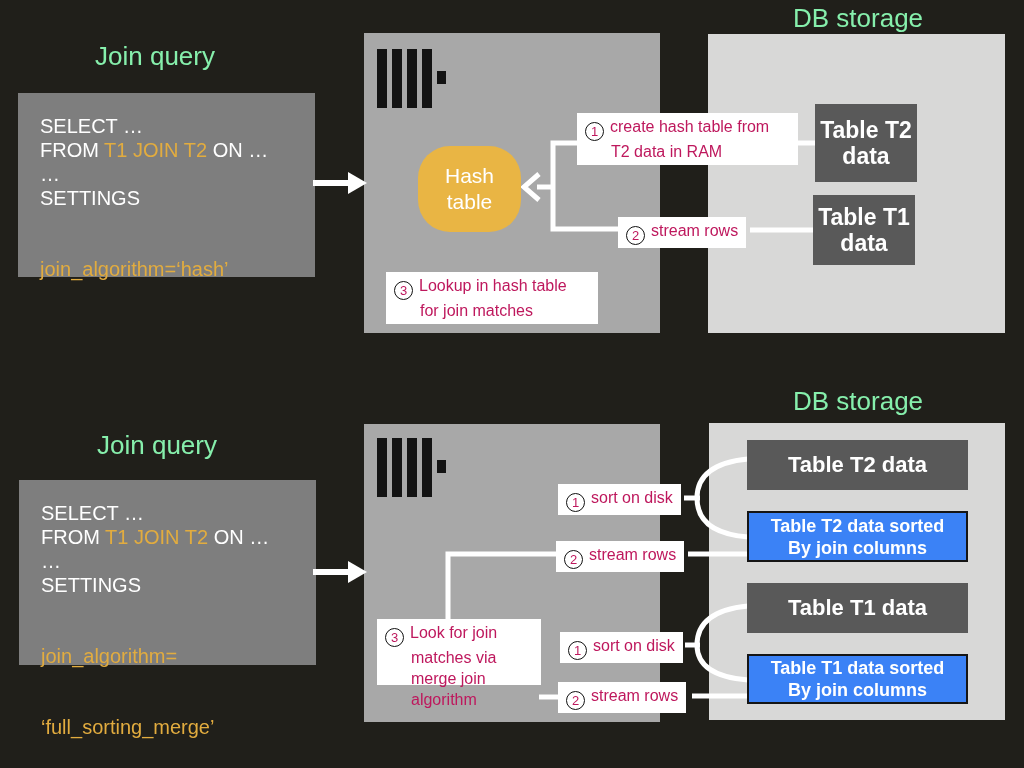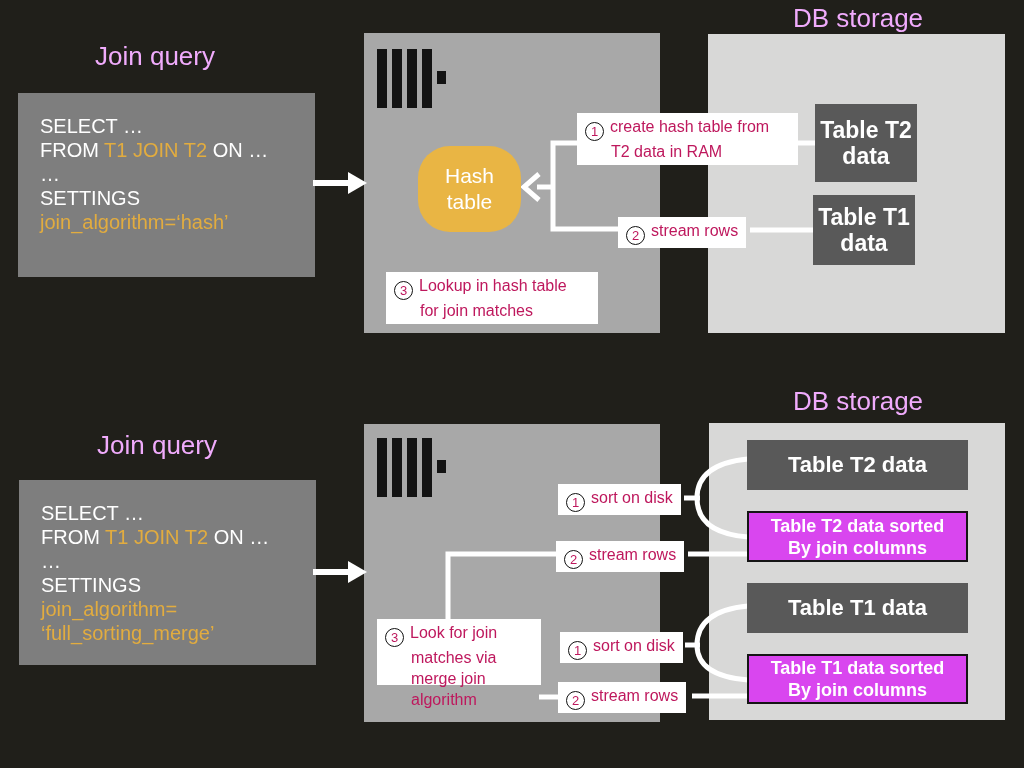--- a/index.html
+++ b/index.html
@@ -3,40 +3,40 @@
 <meta charset="utf-8">
 <style>
   html,body{margin:0;padding:0;background:#201f1a;}
   #canvas{
     position:relative;width:1024px;height:768px;overflow:hidden;
     background:#201f1a;
     font-family:"Liberation Sans","DejaVu Sans",sans-serif;
     -webkit-font-smoothing:antialiased;
   }
   .abs{position:absolute;box-sizing:border-box;}
-  .title{color:#f0abfc;font-size:26px;font-weight:500;white-space:nowrap;}
+  .title{color:#86efac;font-size:26px;font-weight:500;white-space:nowrap;}
   .sqlbox{background:#7e7e7e;color:#fff;font-size:20px;line-height:24px;padding:21px 0 0 22px;}
   .sqlbox .ln{white-space:nowrap;}
-  .accent{color:#e2ac3f;}
+  .accent{color:#e2ac3f;margin-top:47px;}
   .serverbox{background:#a8a8a8;}
   .dbbox{background:#d8d8d7;}
   .chicon{width:70px;height:60px;}
   .chicon .bar{position:absolute;top:0;width:10px;height:59px;background:#131313;}
   .chicon .dot{position:absolute;left:60px;top:22px;width:9px;height:13px;background:#131313;}
   .hashbox{background:#e9b544;color:#fff;font-size:21px;line-height:26px;
     display:flex;flex-direction:column;align-items:center;justify-content:center;text-align:center;border-radius:32px;}
   .lbl{background:#fff;color:#be185d;font-size:16px;line-height:21px;padding:3px 8px;white-space:nowrap;}
   .lbl .ind{margin-left:26px;}
   .circ{display:inline-block;width:19px;height:19px;box-sizing:border-box;border:1.5px solid #111;
     border-radius:50%;text-align:center;line-height:17px;font-size:13px;margin-right:6px;vertical-align:-4px;}
   .tdark{background:#595959;color:#fff;font-weight:bold;display:flex;flex-direction:column;
     align-items:center;justify-content:center;text-align:center;}
   .t2line{font-size:23px;line-height:26px;}
   .wide{font-size:22px;line-height:24px;}
-  .torange{background:#d946ef;border:2px solid #151515;color:#fff;font-weight:bold;font-size:18px;
+  .torange{background:#3b82f6;border:2px solid #151515;color:#fff;font-weight:bold;font-size:18px;
     line-height:22px;display:flex;flex-direction:column;align-items:center;justify-content:center;text-align:center;}
   svg.wires{position:absolute;left:0;top:0;pointer-events:none;}
 </style>
 </head>
 <body>
 
 <div id="canvas">
 
   <div class="abs title" style="left:95px;top:41px;">Join query</div>
 

